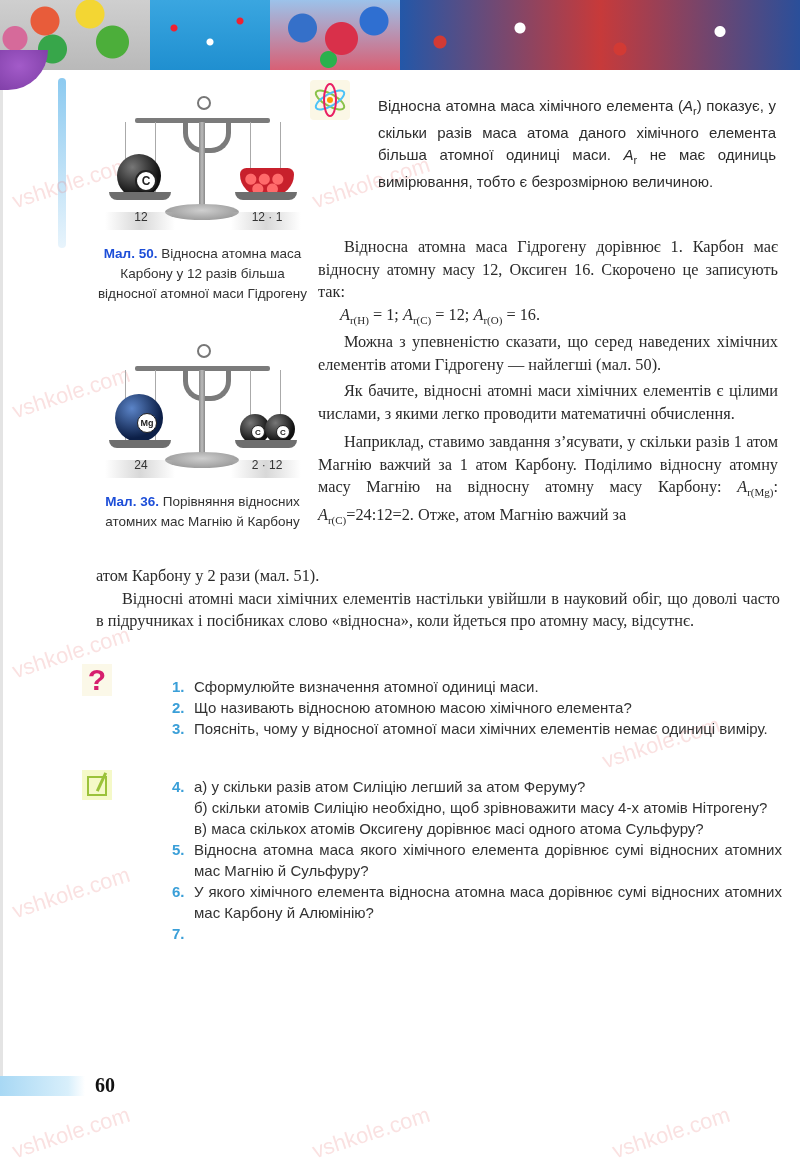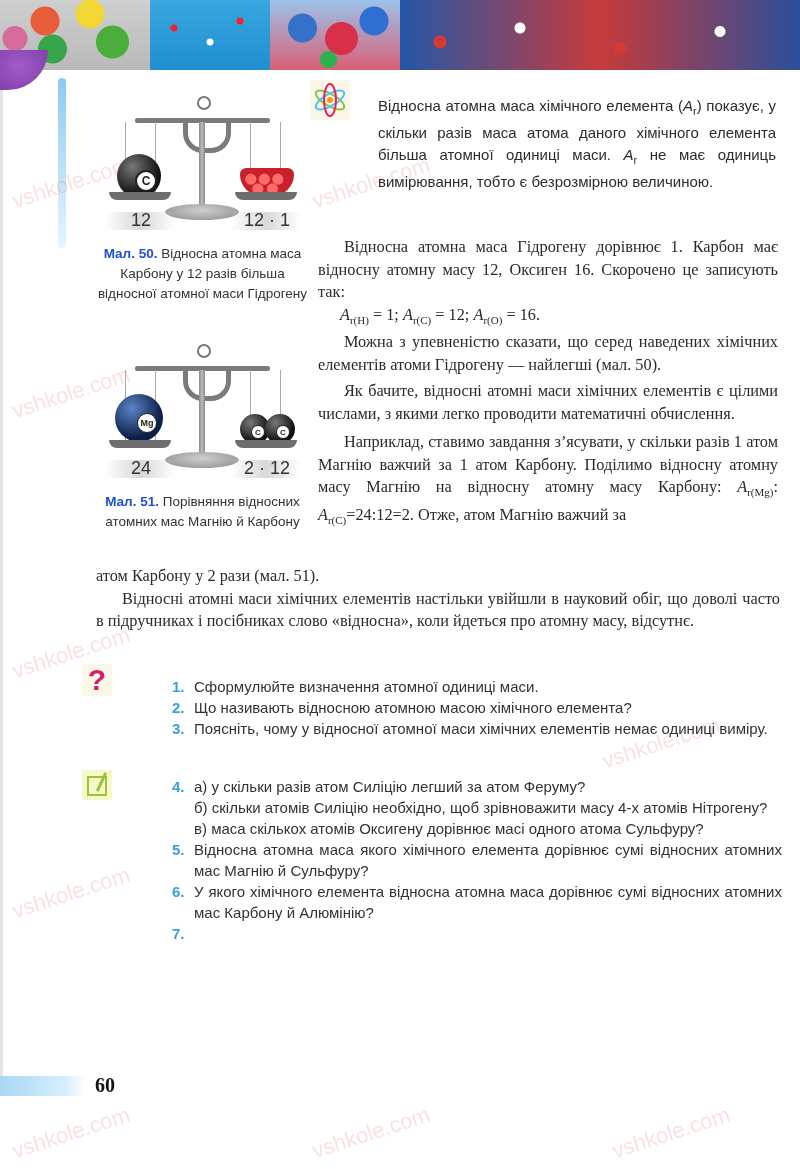--- a/index.html
+++ b/index.html
@@ -21,21 +21,21 @@
   .beam { position: absolute; left: 40px; top: 26px; width: 135px; height: 5px; background: #7b7b7b; border-radius: 2px; }
   .hook { position: absolute; left: 102px; top: 4px; width: 10px; height: 10px; border: 2px solid #777; border-radius: 50%; }
   .column { position: absolute; left: 104px; top: 30px; width: 6px; height: 90px; background: linear-gradient(90deg, #888, #bbb, #888); }
   .crown { position: absolute; left: 88px; top: 26px; width: 38px; height: 30px; border: 5px solid #7b7b7b; border-top: none; border-radius: 0 0 20px 20px; }
   .base { position: absolute; left: 70px; top: 112px; width: 74px; height: 16px; background: radial-gradient(ellipse at 50% 40%, #cfcfcf, #8a8a8a); border-radius: 50%; }
   .pan { position: absolute; top: 100px; width: 62px; height: 8px; background: #6e6e6e; border-radius: 0 0 30px 30px; }
   .pan.left { left: 14px; } .pan.right { left: 140px; }
   .string { position: absolute; top: 30px; width: 1px; height: 72px; background: #aaa; }
   .ball { position: absolute; border-radius: 50%; display: flex; align-items: center; justify-content: center; font-family: "Liberation Sans", sans-serif; font-weight: bold; }
   .ball .lbl { background: #fff; color: #222; border-radius: 50%; display: flex; align-items: center; justify-content: center; border: 2px solid #222; }
-  .num { position: absolute; top: 118px; font-family: "Liberation Sans", sans-serif; font-size: 18px; color: #333; width: 60px; text-align: center; }
+  .num { position: absolute; top: 118px; font-family: "Liberation Sans", sans-serif; font-size: 12px; color: #333; width: 60px; text-align: center; }
   .shadow-l { position: absolute; top: 120px; left: 10px; width: 70px; height: 18px; background: linear-gradient(90deg, transparent, #d8d8d8, transparent); }
   .shadow-r { position: absolute; top: 120px; left: 136px; width: 70px; height: 18px; background: linear-gradient(90deg, transparent, #d8d8d8, transparent); }
   .caption { font-family: "Liberation Sans", sans-serif; font-size: 13.5px; line-height: 20px; text-align: center; color: #333; margin-top: 12px; }
   .caption b { font-weight: bold; color: #1d4ed8; }
 
   .def-icon { position: absolute; left: 310px; top: 80px; width: 40px; height: 40px; background: #fbf7e6; border-radius: 4px; }
   .def-text { position: absolute; left: 378px; top: 95px; width: 398px; font-family: "Liberation Sans", sans-serif; font-weight: normal; font-size: 15px; line-height: 22px; color: #2d2d2d; text-align: justify; }
 
   .body-text { position: absolute; font-size: 16.3px; line-height: 22.5px; text-align: justify; color: #2a2a2a; }
   .body-text p { margin: 0; }
@@ -129,21 +129,21 @@
     </div>
     <div class="pan left"></div>
     <div class="pan right"></div>
     <div class="base"></div>
     <div class="shadow-l"></div>
     <div class="shadow-r"></div>
     <div class="num" style="left:16px;">24</div>
     <div class="num" style="left:142px;">2 · 12</div>
   </div>
   <div class="caption">
-    <b>Мал. 51.</b>
+    <b>Мал. 36.</b>
     <span>Порівняння відносних атомних мас Магнію й Карбону</span>
   </div>
 </div>
 
 <div class="def-icon">
   <svg width="40" height="40" viewBox="0 0 40 40">
     <ellipse cx="20" cy="20" rx="16" ry="6" fill="none" stroke="#8bc34a" stroke-width="2" transform="rotate(30 20 20)"></ellipse>
     <ellipse cx="20" cy="20" rx="16" ry="6" fill="none" stroke="#4fc3f7" stroke-width="2" transform="rotate(-30 20 20)"></ellipse>
     <ellipse cx="20" cy="20" rx="16" ry="6" fill="none" stroke="#e91e63" stroke-width="2" transform="rotate(90 20 20)"></ellipse>
     <circle cx="20" cy="20" r="3" fill="#ff9800"></circle>

